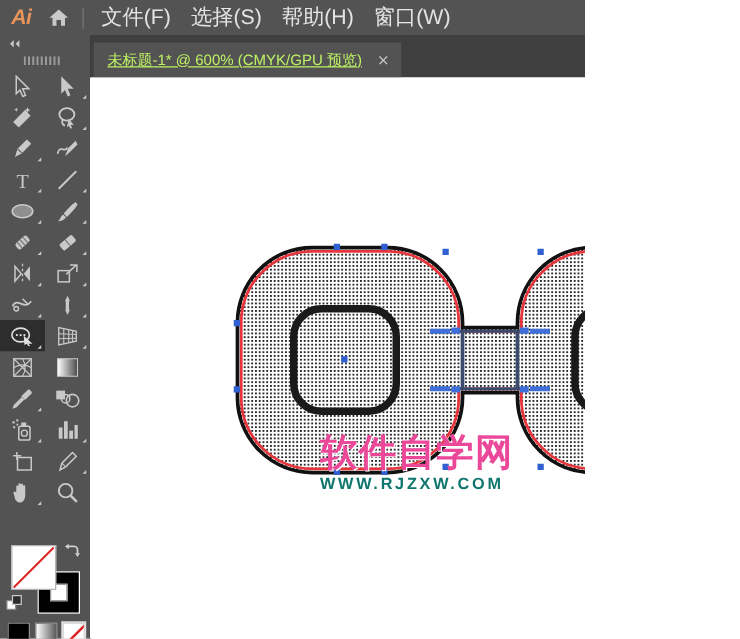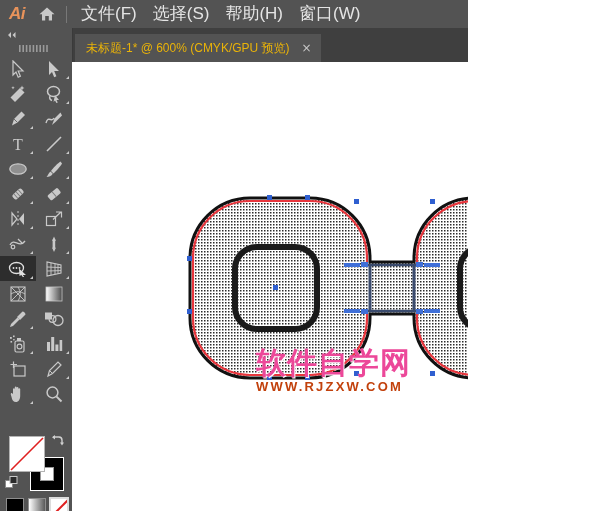--- a/index.html
+++ b/index.html
@@ -41,21 +41,21 @@
     position:absolute;left:0;top:28px;width:592px;height:34px;
     background:#3f3f3f;
   }
   .doc-tab{
     position:absolute;left:75px;top:6px;height:28px;
     background:#535353;
     display:flex;align-items:center;
     padding:0 9px 0 11px;box-sizing:border-box;
   }
   .doc-tab .title{
-    color:#eab308;font-size:12px;white-space:nowrap;
+    color:#bef264;font-size:12px;white-space:nowrap;text-decoration:underline;
   }
   .doc-tab .close{
     color:#c8c8c8;font-size:12px;margin-left:12px;line-height:1;
     font-family:"DejaVu Sans",sans-serif;
   }
 
   
   .toolpanel{
     position:absolute;left:0;top:28px;width:72px;height:483px;
     background:#535353;
@@ -136,21 +136,21 @@
     position:absolute;left:256px;top:348px;width:218px;height:44px;
     pointer-events:none;
   }
   .wm-cn{
     color:#ec4899;font-size:30px;font-weight:bold;
     letter-spacing:1px;line-height:30px;
     text-shadow:1px 1px 0 #ffffff;
     font-family:"DejaVu Sans","Liberation Sans",sans-serif;
   }
   .wm-en{
-    color:#c2410c;font-size:13px;font-weight:bold;
+    color:#0f766e;font-size:13px;font-weight:bold;
     letter-spacing:2.2px;line-height:15px;margin-top:1px;
     font-family:"Liberation Sans",sans-serif;
   }
 </style>
 </head>
 <body>
 
 <div id="app">
 
   <div class="menubar">

